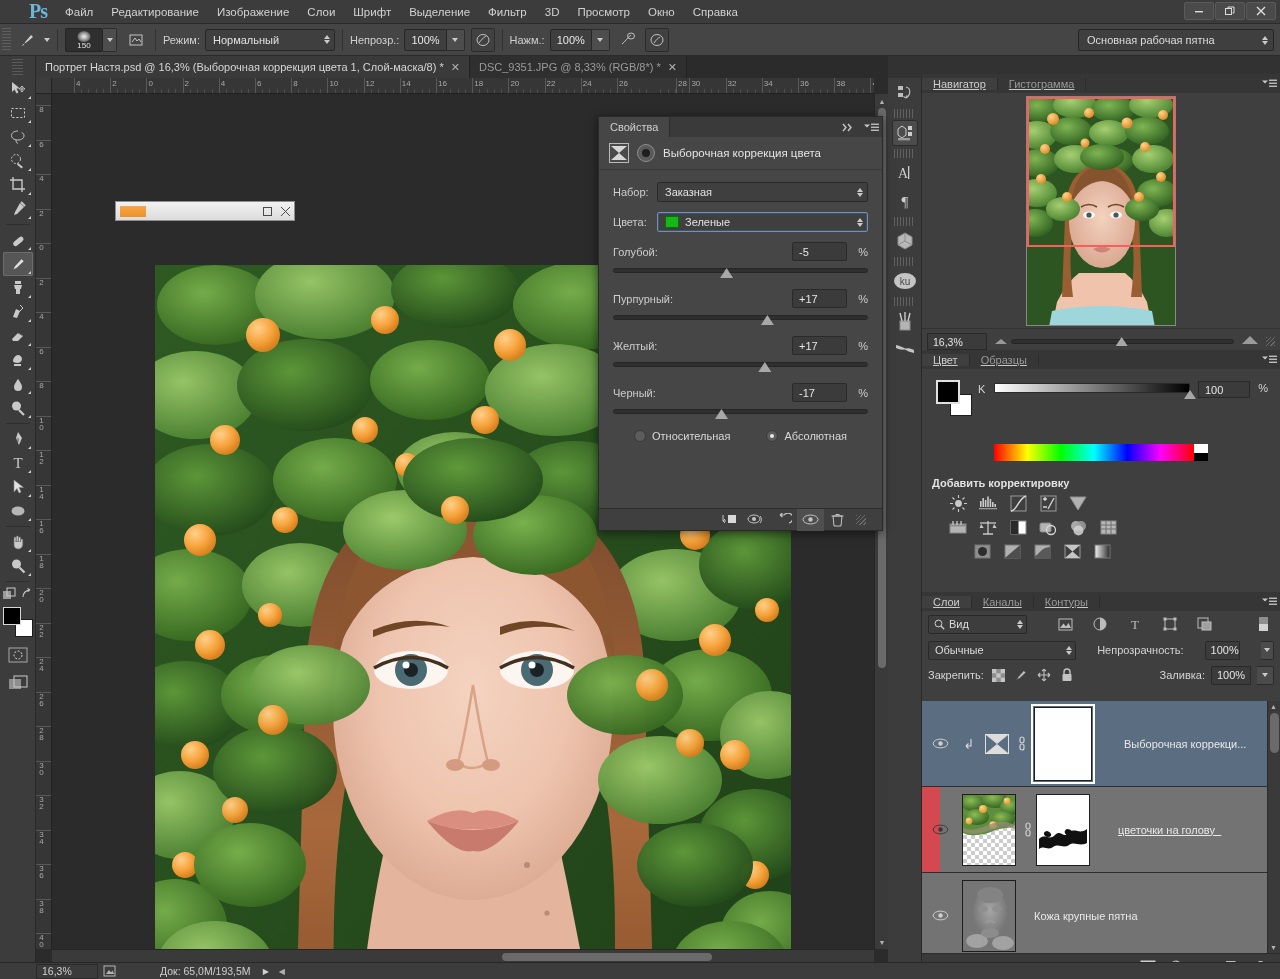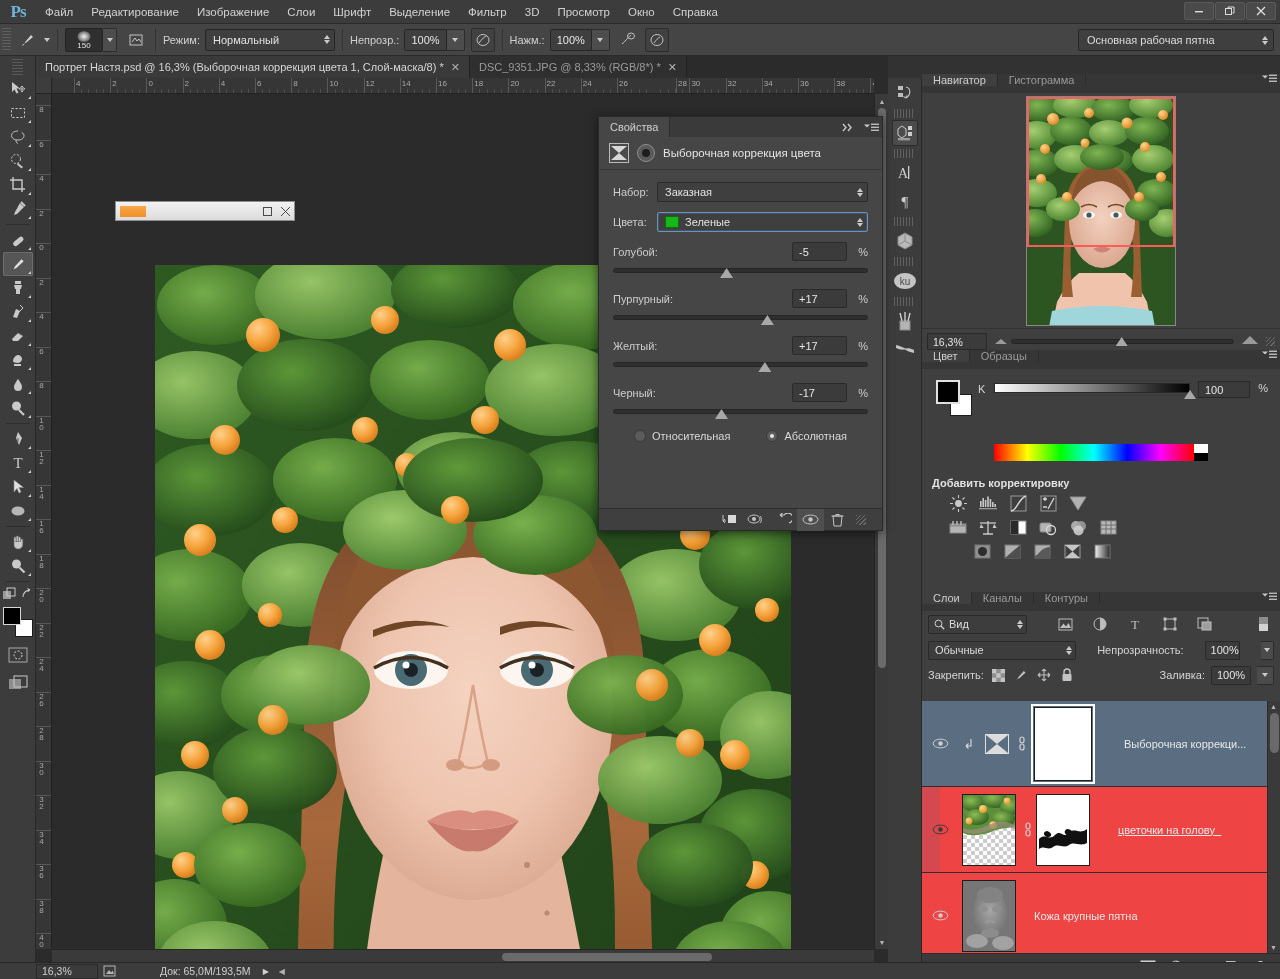--- a/index.html
+++ b/index.html
@@ -15,22 +15,23 @@
 
   
   .menubar {
     position:absolute; left:0; top:0; width:1280px; height:24px;
     background:#3c3c3c;
     border-bottom:1px solid #2a2a2a;
     display:flex; align-items:center;
   }
   .ps-logo {
     width:36px; height:24px; display:flex; align-items:center; justify-content:center;
-    color:#6fb5d8; font-weight:bold; font-size:17px; font-family:"Liberation Serif", serif;
+    color:#6fb5d8; font-weight:bold; font-size:20px; font-family:"Liberation Serif", serif;
     letter-spacing:-1px;
+    margin-left:20px;
   }
   .menu-item {
     padding:4px 9px; font-size:11.5px; color:#d2d2d2; cursor:default; white-space:nowrap;
   }
   .wincontrols { position:absolute; right:4px; top:2px; display:flex; gap:1px; }
   .wincontrol {
     width:30px; height:18px; background:#4a4a4a;
     border:1px solid #5a5a5a; border-radius:2px;
     display:flex; align-items:center; justify-content:center;
     color:#d8d8d8; font-size:11px;
@@ -208,21 +209,21 @@
 
   
   .icondock { position:absolute; left:888px; top:78px; width:34px; height:885px; background:#3c3c3c; border-right:1px solid #282828; }
   .dockgrip { height:9px; margin:3px 6px 1px 6px;
     background:repeating-linear-gradient(to right,#6e6e6e 0 1px, transparent 1px 3px); opacity:.75; }
   .dockicon { width:26px;height:26px;margin:2px auto;display:flex;align-items:center;justify-content:center;color:#bdbdbd; }
   .dockicon.framed { background:#4c4c4c;border:1px solid #2c2c2c;border-radius:2px; }
 
   
   .rpanel { position:absolute; left:922px; width:358px; background:#3f3f3f; }
-  .ptabs { height:19px; background:#363636; display:flex; align-items:flex-start; }
+  .ptabs { height:19px; background:#363636; display:flex; align-items:center;text-decoration:underline; }
   .ptab { padding:0 11px; display:flex;align-items:center; font-size:11px; color:#cdcdcd; background:#3f3f3f; border-right:1px solid #2c2c2c;}
   .ptab.inactive { background:#363636; color:#9a9a9a; }
   .ptabs .fill { flex:1; background:#363636; }
   .pmenu { width:22px; display:flex; align-items:center; justify-content:center; background:#363636;}
 
   
   #navigator { top:74px; height:282px; }
   .nav-thumb-area { height:235px; display:flex;align-items:center;justify-content:center;background:#3f3f3f;}
   .nav-thumb { width:150px;height:230px; border:1px solid #888; position:relative; overflow:hidden;}
   .nav-view { position:absolute; inset:0; border:2px solid #ff5b5b; }
@@ -267,21 +268,21 @@
   .lf-ico { width:21px;height:19px;display:flex;align-items:center;justify-content:center;color:#bdbdbd;}
   .blend-row { height:26px; display:flex; align-items:center; gap:21px; padding:0 6px;}
   .blend-sel { width:190px;height:19px;background:#3d3d3d;border:1px solid #292929;border-radius:2px;
     display:flex;align-items:center;padding:0 3px 0 6px;font-size:11px;color:#dcdcdc;}
   .op-field { width:40px;height:19px;background:#3b3b3b;border:1px solid #292929;border-radius:2px 0 0 2px;
     display:flex;align-items:center;padding-left:5px;font-size:11px;color:#e4e4e4;}
   .op-btn { width:17px;height:19px;background:#4b4b4b;border:1px solid #2b2b2b;border-left:none;border-radius:0 2px 2px 0;
     display:flex;align-items:center;justify-content:center;}
   .lock-row { height:24px; display:flex; align-items:center; gap:6px; padding:0 6px;}
   .lock-ico { width:17px;height:17px;display:flex;align-items:center;justify-content:center;color:#b4b4b4;}
-  .layer-list { position:absolute; left:0; right:0; top:109px; bottom:26px; background:#ef4444; overflow:hidden;}
+  .layer-list { position:absolute; left:0; right:0; top:109px; bottom:26px; background:#737373; overflow:hidden;}
   .layer-row { height:86px; display:flex; align-items:center; border-bottom:1px solid #2e2e2e; position:relative;}
   .layer-row.selected { background:#5b6d80; }
   .layer-row.redmark:before { content:""; position:absolute;left:0;top:0;bottom:0;width:18px;background:#d4484f; }
   .eye-cell { width:36px; display:flex; align-items:center; justify-content:center; position:relative; z-index:2;}
   .lthumb { width:48px;height:64px;border:1px solid #1d1d1d;margin-right:4px; position:relative; overflow:hidden; background:#555;}
   .mthumb { width:48px;height:64px;border:1px solid #1d1d1d; position:relative; overflow:hidden; background:#fff;}
   .chain { width:16px;display:flex;align-items:center;justify-content:center;color:#cdcdcd;}
   .lname { font-size:11px; color:#e8e8e8; margin-left:10px; }
   .lname.underline { text-decoration:underline; }
   .layers-foot { position:absolute; left:0; right:0; bottom:0; height:26px; background:#3a3a3a; border-top:1px solid #2c2c2c;

